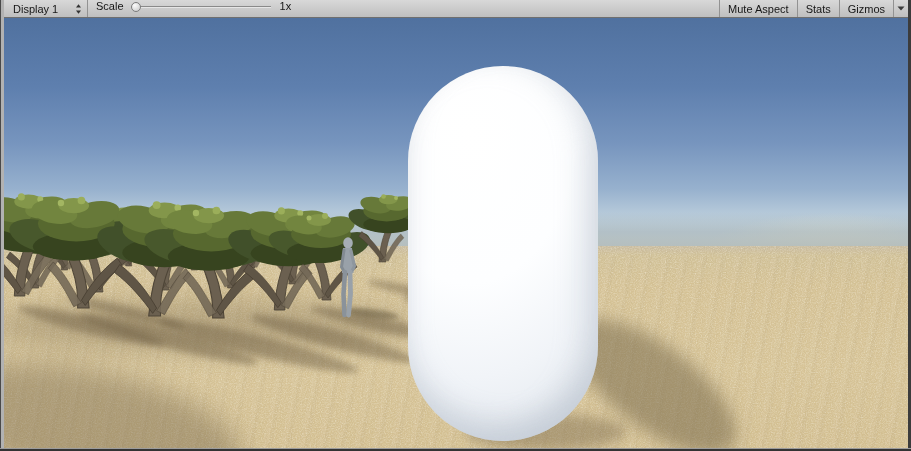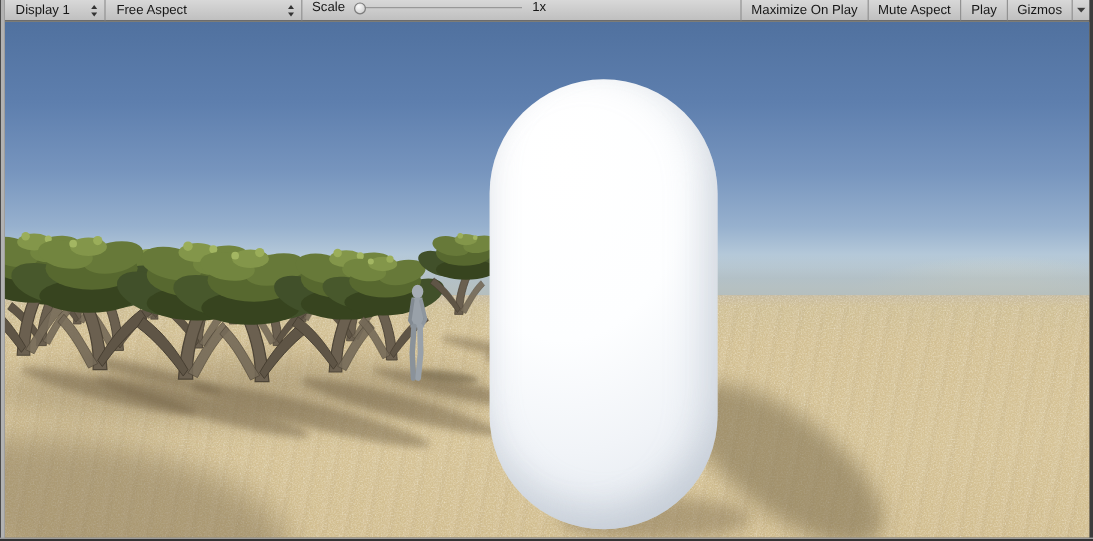--- a/index.html
+++ b/index.html
@@ -76,46 +76,34 @@
   <div class="toolbar">
     <div class="tb-popup w-display">
       <span class="lbl">Display 1</span>
       <span class="popup-arrows">
         <svg width="7" height="12" viewBox="0 0 7 12">
             <polygon points="1,4.6 3.5,1.2 6,4.6" fill="#333"></polygon>
             <polygon points="1,7.4 3.5,10.8 6,7.4" fill="#333"></polygon>
           </svg>
       </span>
     </div>
-    <div class="tb-popup w-aspect">
-      <span class="lbl">Free Aspect</span>
-      <span class="popup-arrows">
-        <svg width="7" height="12" viewBox="0 0 7 12">
-            <polygon points="1,4.6 3.5,1.2 6,4.6" fill="#333"></polygon>
-            <polygon points="1,7.4 3.5,10.8 6,7.4" fill="#333"></polygon>
-          </svg>
-      </span>
-    </div>
     <div class="tb-scale">
       <span>Scale</span>
       <div class="slider">
         <div class="track"></div>
         <div class="thumb"></div>
       </div>
       <span>1x</span>
     </div>
     <div class="tb-spacer"></div>
     <div class="tb-btn">
-      <span>Maximize On Play</span>
+      <span>Mute Aspect</span>
     </div>
     <div class="tb-btn">
-      <span>Mute Aspect</span>
-    </div>
-    <div class="tb-btn">
-      <span>Play</span>
+      <span>Stats</span>
     </div>
     <div class="tb-btn">
       <span>Gizmos</span>
     </div>
     <div class="tb-caret">
       <svg width="8" height="5" viewBox="0 0 8 5">
           <polygon points="0.5,0.5 7.5,0.5 4,4.5" fill="#3c3c3c"></polygon>
         </svg>
     </div>
   </div>

